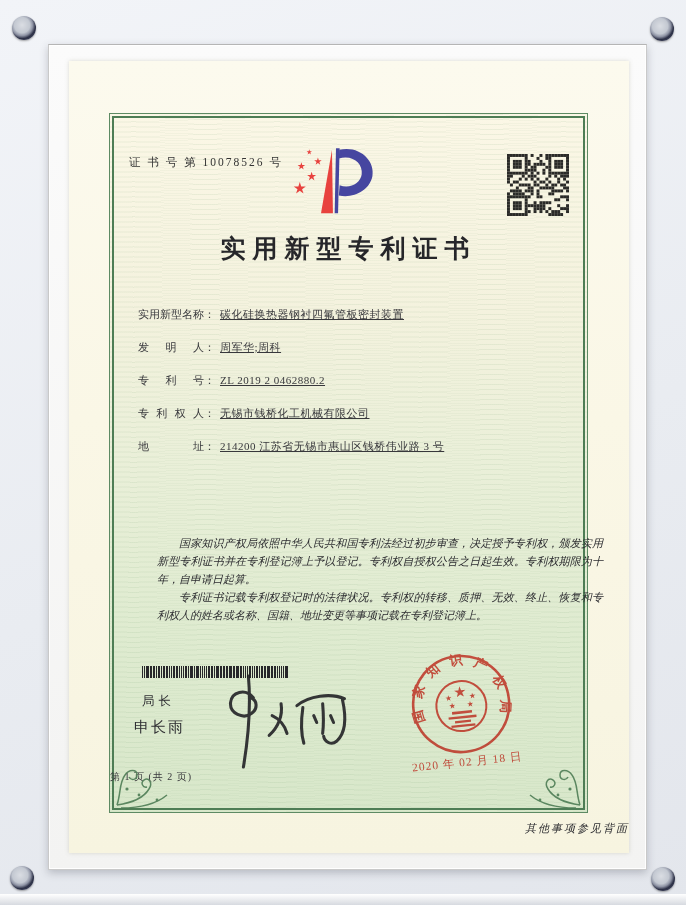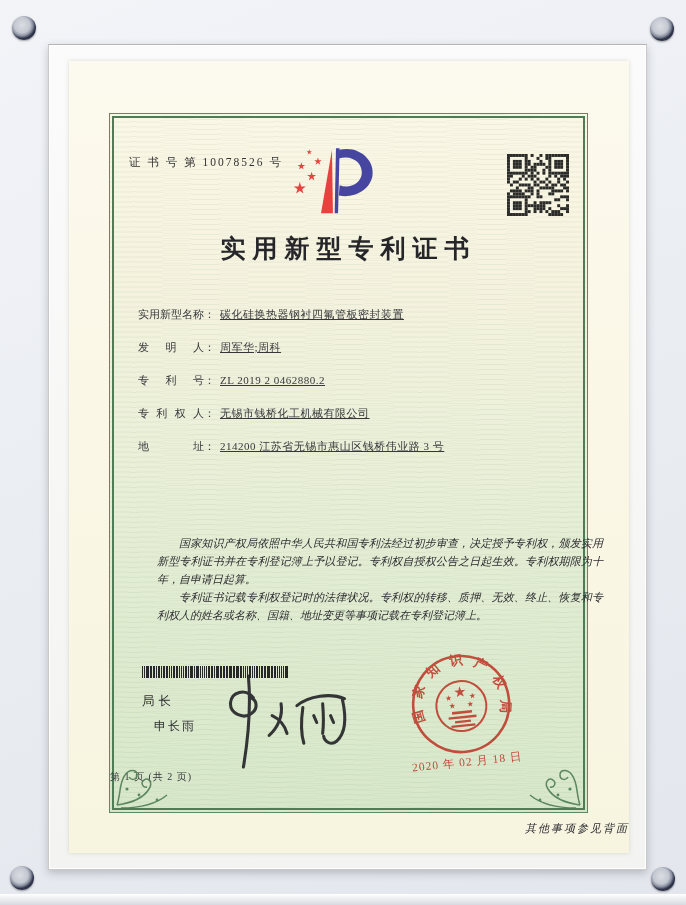--- a/index.html
+++ b/index.html
@@ -35,21 +35,21 @@
   .flabel{display:inline-block;width:66px;text-align:justify;text-align-last:justify;letter-spacing:0;vertical-align:top;}
   .fcolon{display:inline-block;margin-right:5px;}
   .fvalue{letter-spacing:.5px;text-decoration:underline;}
   .fgroup2{position:absolute;left:236px;top:0;}
   .paras{position:absolute;left:15px;top:420px;width:446px;font-size:11px;line-height:18px;
         color:#2c2c30;font-style:italic;text-align:justify;margin-left:32px;}
   .paras p{margin:0;text-indent:22px;}
   .barcode{position:absolute;left:32px;top:552px;width:148px;height:12px;display:flex;align-items:stretch;}
   .barcode i{display:block;background:#27272a;margin-right:1px;}
   .issuer-title{position:absolute;left:32px;top:579px;font-size:12.5px;letter-spacing:4px;color:#2e2e32;}
-  .issuer-name{position:absolute;left:44px;top:604px;font-size:12px;letter-spacing:2px;color:#2e2e32;}
+  .issuer-name{position:absolute;left:24px;top:604px;font-size:15px;letter-spacing:2px;color:#2e2e32;}
   .signature{position:absolute;left:107px;top:556px;}
   .seal{position:absolute;left:292px;top:538px;mix-blend-mode:multiply;opacity:.92;transform:rotate(-6deg);}
   .seal text, .seal textPath{font-family:"Liberation Serif","DejaVu Serif",serif;}
   .page-note{position:absolute;left:0;right:0;top:656px;text-align:left;font-size:10px;letter-spacing:1px;color:#38383c;}
   .footer-note{position:absolute;left:0;right:0;top:760px;text-align:right;font-size:11px;
         font-style:italic;letter-spacing:2px;color:#2c2c30;}
   .flourish{position:absolute;bottom:3px;}
   .flourish.bl{left:3px;}
   .flourish.br{right:3px;transform:scaleX(-1);}
 </style>

